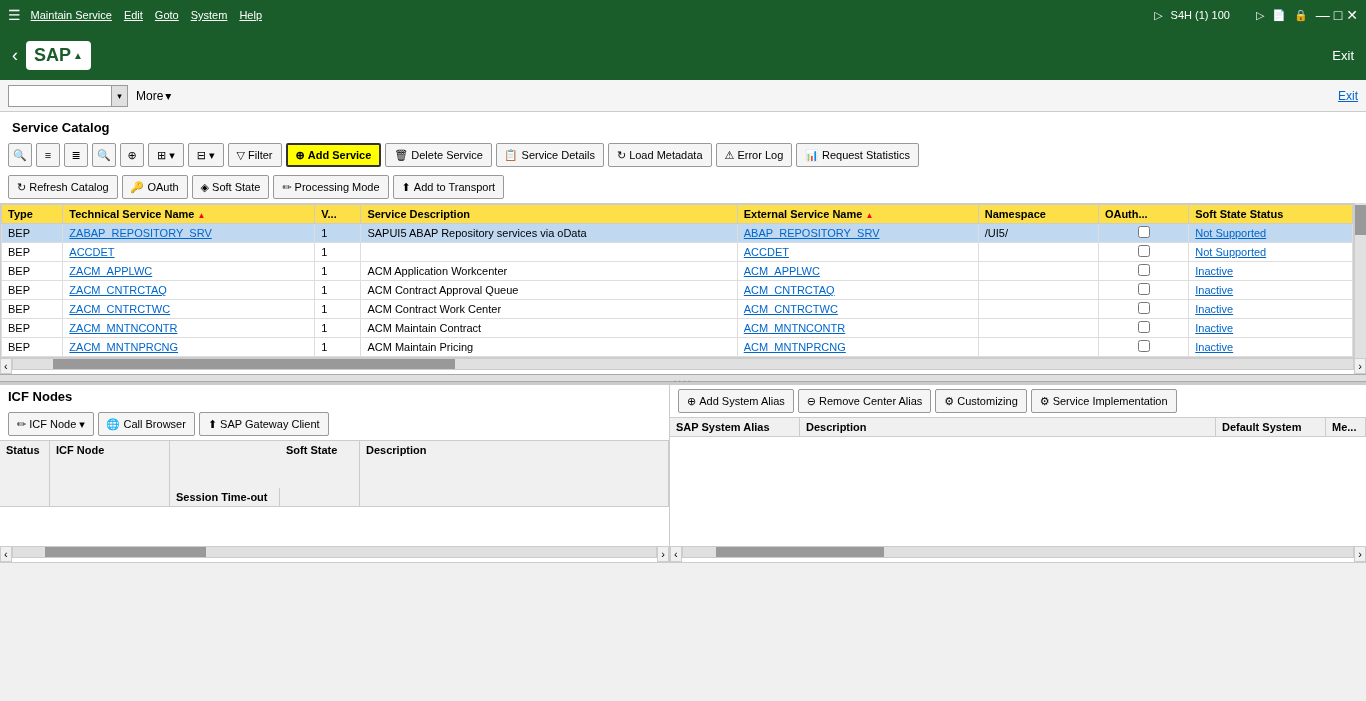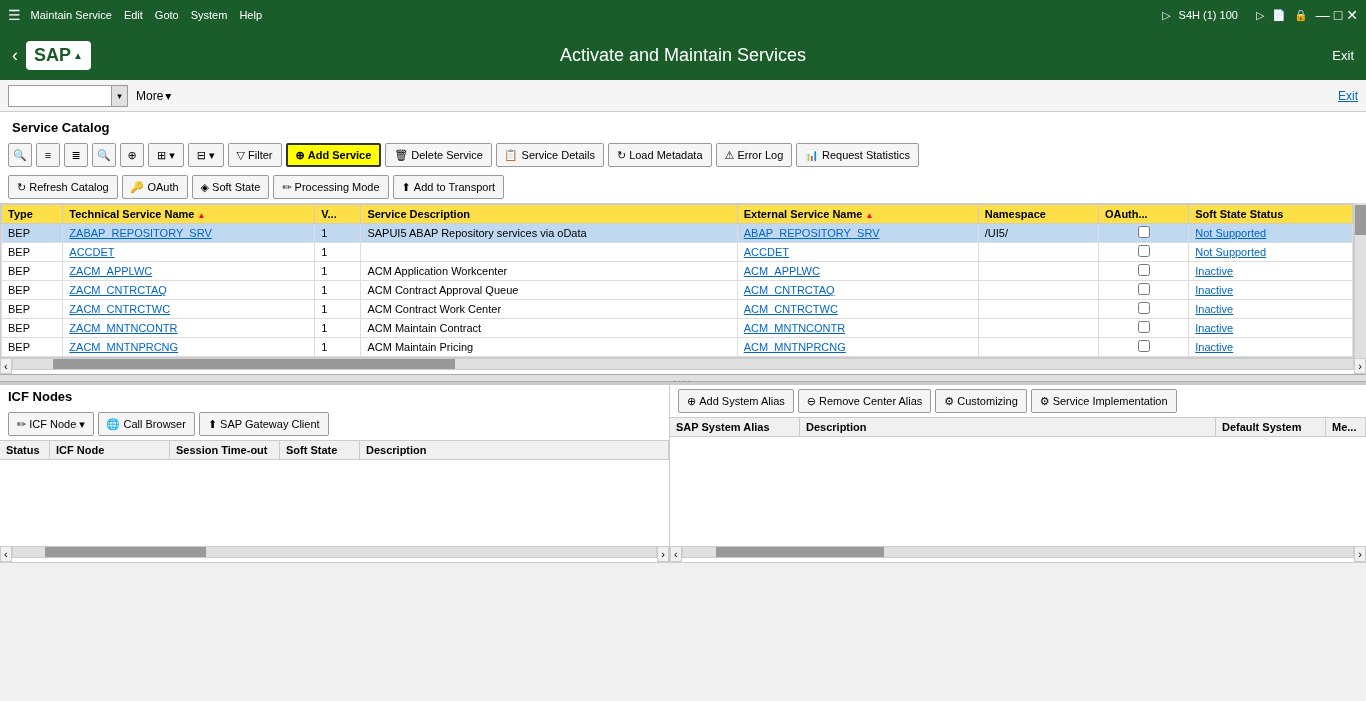--- a/index.html
+++ b/index.html
@@ -10,23 +10,23 @@
       background: #1a5c2a;
       color: white;
       display: flex;
       align-items: center;
       height: 30px;
       padding: 0 8px;
       font-size: 11px;
     }
     .title-bar .menu-icon { margin-right: 10px; cursor: pointer; font-size: 14px; }
     .title-bar .menu-items { display: flex; gap: 12px; font-size: 11px; }
-    .title-bar .menu-items span { cursor: pointer; color: white; }
+    .title-bar .menu-items span { cursor: pointer; text-decoration: underline; color: white; }
     .title-bar .right-icons { margin-left: auto; display: flex; align-items: center; gap: 8px; font-size: 11px; }
-    .title-bar .system-info { margin-right: 10px; }
+    .title-bar .system-info { margin-right: 18px; }
 
     
     .sap-header {
       background: #1a5c2a;
       color: white;
       display: flex;
       align-items: center;
       height: 50px;
       padding: 0 12px;
       position: relative;
@@ -154,21 +154,20 @@
     </div>
   </div>
 </div>
 
 <div class="sap-header">
   <span class="back-btn">‹</span>
   <div class="sap-logo">
     <span class="sap-logo-text">SAP</span>
     <span style="color:#1a5c2a; font-size:10px; margin-left:2px;">▲</span>
   </div>
-  <span class="sap-title">Activate and Maintain Services</span>
   <span class="exit-btn">Exit</span>
 </div>
 
 <div class="toolbar-row">
   <div class="dropdown-combo">
     <input type="text" style="width: 100px;">
     <div class="dropdown-arrow">▾</div>
   </div>
   <div class="more-btn">
     <span>More</span>
@@ -365,21 +364,21 @@
           <span>Call Browser</span>
         </button>
         <button class="btn">
           <span>⬆</span>
           <span>SAP Gateway Client</span>
         </button>
       </div>
       <div class="pane-table-header">
         <div style="width:50px;">Status</div>
         <div style="width:120px;">ICF Node</div>
-        <div style="width:110px;">Session Time-out</div>
+        <div style="width:110px;margin-top:47px;">Session Time-out</div>
         <div style="width:80px;">Soft State</div>
         <div style="flex:1;">Description</div>
       </div>
       <div class="pane-table-body"></div>
       <div style="display:flex;">
         <span style="font-size:11px; padding:1px 3px; cursor:pointer; border:1px solid #ccc; background:#f0f0f0;">‹</span>
         <div class="pane-scrollbar" style="flex:1; position:relative;">
           <div class="pane-scrollbar-thumb"></div>
         </div>
         <span style="font-size:11px; padding:1px 3px; cursor:pointer; border:1px solid #ccc; background:#f0f0f0;">›</span>

